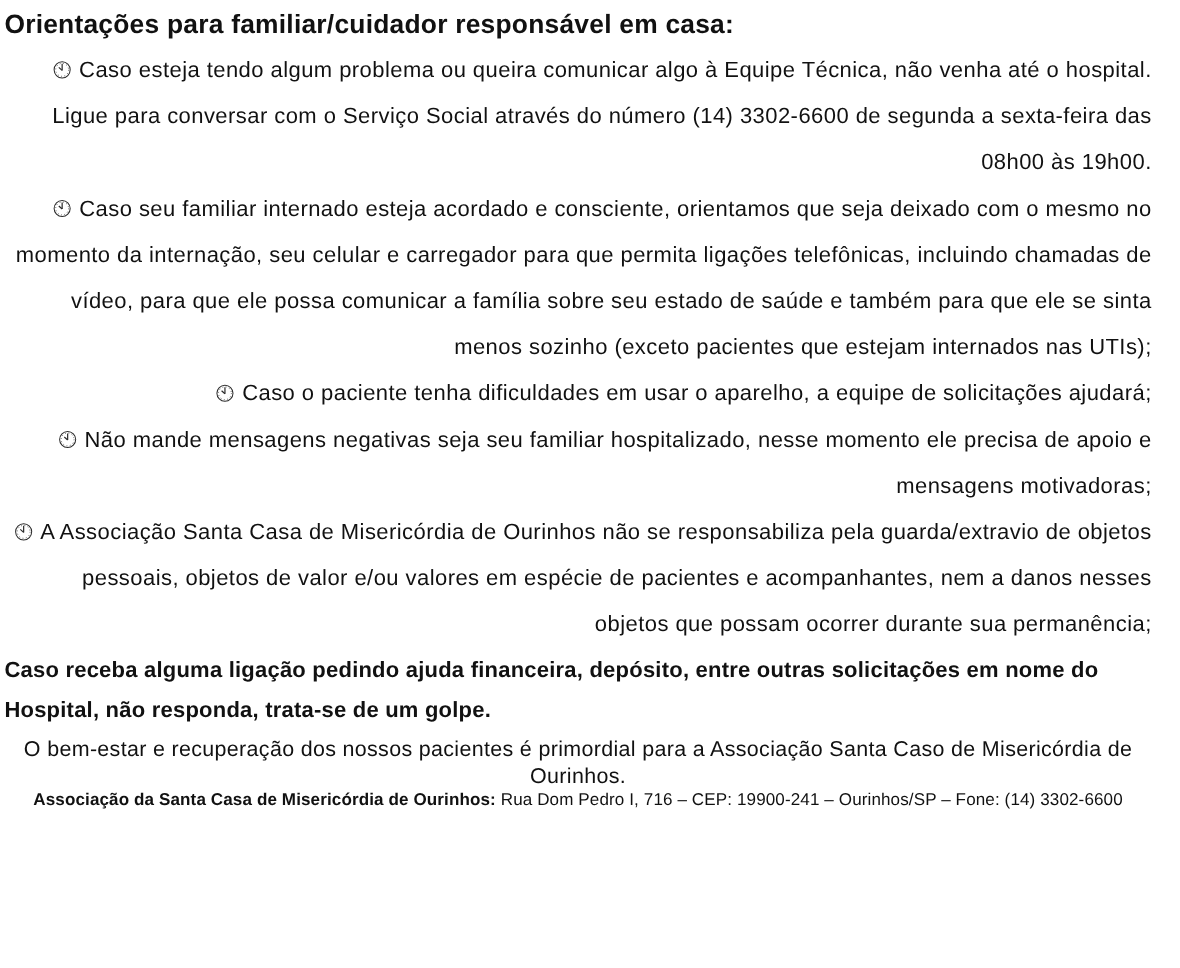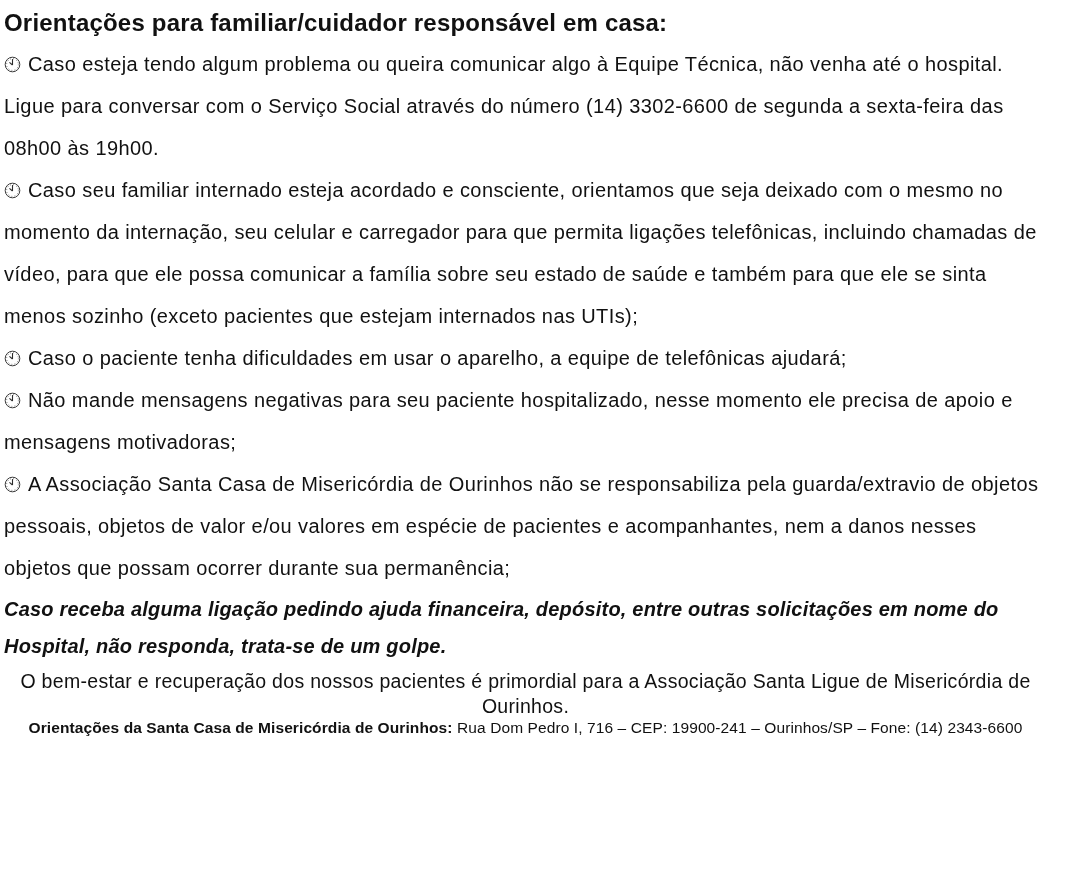--- a/index.html
+++ b/index.html
@@ -22,36 +22,36 @@
     font-weight: bold;
     line-height: 40px;
     margin: 0;
     letter-spacing: 0.2px;
   }
   p.bullet {
     margin: 0;
     font-size: 20px;
     line-height: 42px;
     letter-spacing: 0.4px;
+    text-align: right;
   }
   .clock {
     display: inline-block;
     width: 17px;
     height: 17px;
     margin-right: 7px;
     vertical-align: -2px;
     color: #2b2b2b;
   }
   p.warning {
     margin: 2px 0 0 0;
     font-size: 20px;
     font-weight: bold;
     line-height: 37px;
     letter-spacing: 0.2px;
-    font-style: italic;
   }
   .closing {
     margin-top: 4px;
     text-align: center;
     font-size: 19.5px;
     line-height: 24.5px;
     letter-spacing: 0.3px;
   }
   .closing p { margin: 0; }
   .footer-line {
@@ -90,45 +90,45 @@
           <line x1="10" y1="10.6" x2="6.4" y2="7.4" stroke="currentColor" stroke-width="1.3"></line>
         </svg></span><span>Caso seu familiar internado esteja acordado e consciente, orientamos que seja deixado com o mesmo no momento da internação, seu celular e carregador para que permita ligações telefônicas, incluindo chamadas de vídeo, para que ele possa comunicar a família sobre seu estado de saúde e também para que ele se sinta menos sozinho (exceto pacientes que estejam internados nas UTIs);</span>
   </p>
 
   <p class="bullet">
     <span class="clock"><svg viewBox="0 0 20 20" width="17" height="17" aria-hidden="true">
           <circle cx="10" cy="10" r="8.6" fill="none" stroke="currentColor" stroke-width="1.1"></circle>
           <circle cx="10" cy="10" r="6.9" fill="none" stroke="currentColor" stroke-width="0.9" stroke-dasharray="0.9 2.72"></circle>
           <line x1="10" y1="10.6" x2="10" y2="3.6" stroke="currentColor" stroke-width="1.3"></line>
           <line x1="10" y1="10.6" x2="6.4" y2="7.4" stroke="currentColor" stroke-width="1.3"></line>
-        </svg></span><span>Caso o paciente tenha dificuldades em usar o aparelho, a equipe de telefônicas ajudará;</span>
+        </svg></span><span>Caso o paciente tenha dificuldades em usar o aparelho, a equipe de solicitações ajudará;</span>
   </p>
 
   <p class="bullet">
     <span class="clock"><svg viewBox="0 0 20 20" width="17" height="17" aria-hidden="true">
           <circle cx="10" cy="10" r="8.6" fill="none" stroke="currentColor" stroke-width="1.1"></circle>
           <circle cx="10" cy="10" r="6.9" fill="none" stroke="currentColor" stroke-width="0.9" stroke-dasharray="0.9 2.72"></circle>
           <line x1="10" y1="10.6" x2="10" y2="3.6" stroke="currentColor" stroke-width="1.3"></line>
           <line x1="10" y1="10.6" x2="6.4" y2="7.4" stroke="currentColor" stroke-width="1.3"></line>
-        </svg></span><span>Não mande mensagens negativas para seu paciente hospitalizado, nesse momento ele precisa de apoio e mensagens motivadoras;</span>
+        </svg></span><span>Não mande mensagens negativas seja seu familiar hospitalizado, nesse momento ele precisa de apoio e mensagens motivadoras;</span>
   </p>
 
   <p class="bullet">
     <span class="clock"><svg viewBox="0 0 20 20" width="17" height="17" aria-hidden="true">
           <circle cx="10" cy="10" r="8.6" fill="none" stroke="currentColor" stroke-width="1.1"></circle>
           <circle cx="10" cy="10" r="6.9" fill="none" stroke="currentColor" stroke-width="0.9" stroke-dasharray="0.9 2.72"></circle>
           <line x1="10" y1="10.6" x2="10" y2="3.6" stroke="currentColor" stroke-width="1.3"></line>
           <line x1="10" y1="10.6" x2="6.4" y2="7.4" stroke="currentColor" stroke-width="1.3"></line>
         </svg></span><span>A Associação Santa Casa de Misericórdia de Ourinhos não se responsabiliza pela guarda/extravio de objetos pessoais, objetos de valor e/ou valores em espécie de pacientes e acompanhantes, nem a danos nesses objetos que possam ocorrer durante sua permanência;</span>
   </p>
 
   <p class="warning">Caso receba alguma ligação pedindo ajuda financeira, depósito, entre outras solicitações em nome do Hospital, não responda, trata-se de um golpe.</p>
 
   <div class="closing">
-    <p>O bem-estar e recuperação dos nossos pacientes é primordial para a Associação Santa Ligue de Misericórdia de Ourinhos.</p>
+    <p>O bem-estar e recuperação dos nossos pacientes é primordial para a Associação Santa Caso de Misericórdia de Ourinhos.</p>
   </div>
 
   <p class="footer-line">
-    <span class="footer-org">Orientações da Santa Casa de Misericórdia de Ourinhos:</span>
-    <span>Rua Dom Pedro I, 716 – CEP: 19900-241 – Ourinhos/SP – Fone: (14) 2343-6600</span>
+    <span class="footer-org">Associação da Santa Casa de Misericórdia de Ourinhos:</span>
+    <span>Rua Dom Pedro I, 716 – CEP: 19900-241 – Ourinhos/SP – Fone: (14) 3302-6600</span>
   </p>
 
 </div>
 
 </body></html>

